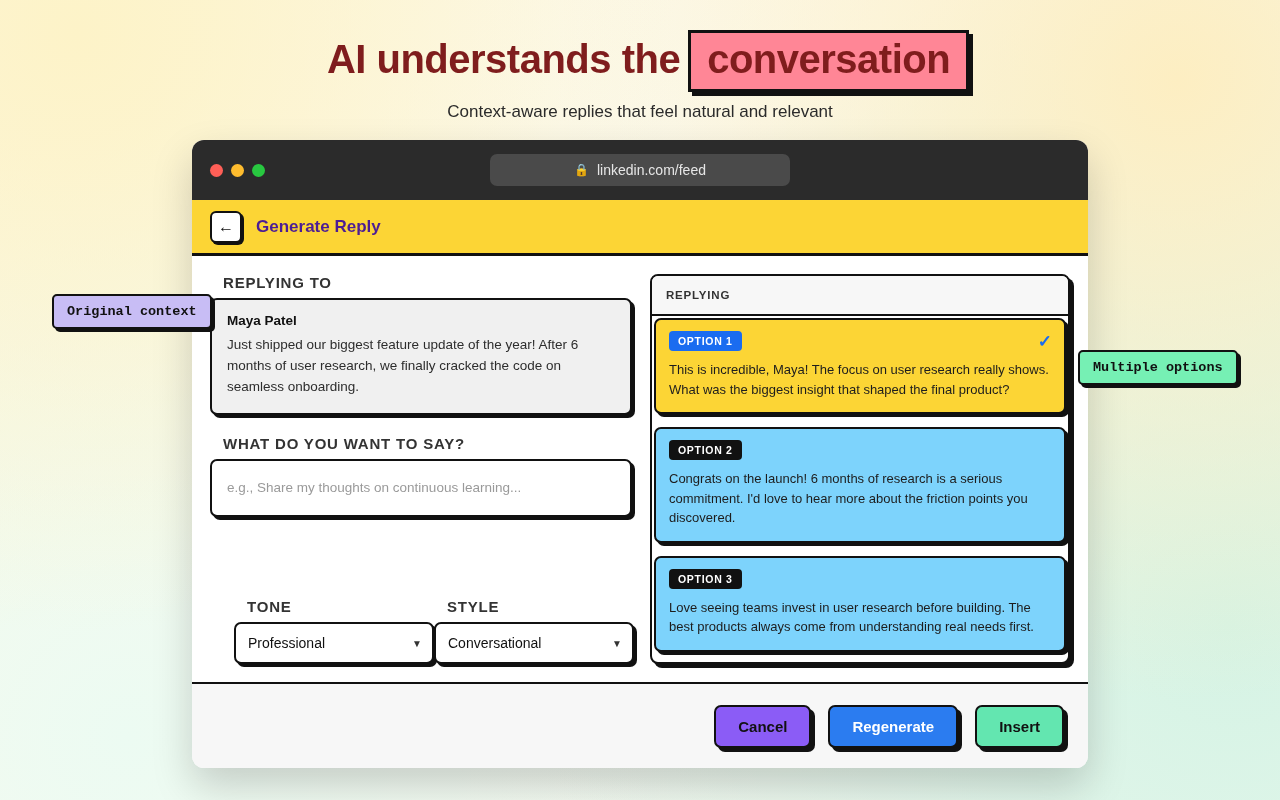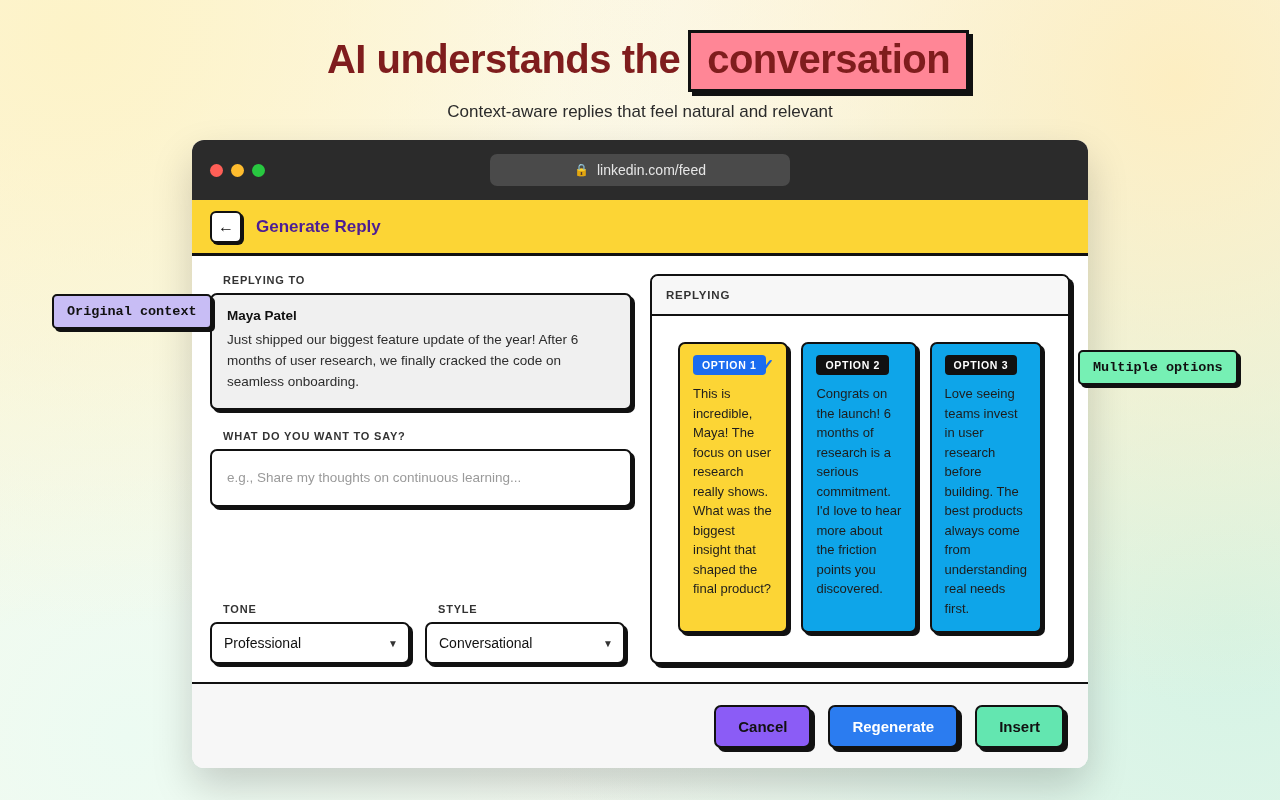--- a/index.html
+++ b/index.html
@@ -92,21 +92,21 @@
     display: flex;
     height: 426px;
     padding: 18px;
     gap: 18px;
     background: #fff;
   }
   .leftcol { width: 422px; display: flex; flex-direction: column; }
   .rightcol { flex: 1; }
 
   .fieldlabel {
-    font-size: 11px; font-weight: bold; letter-spacing: 0.8px;
+    font-size: 15px; font-weight: bold; letter-spacing: 0.8px;
     color: #333; margin-bottom: 7px; padding-left: 13px;
   }
   .context-card {
     background: #f0f0f0;
     border: 2.5px solid #111;
     border-radius: 7px;
     padding: 13px 15px 15px;
     box-shadow: 3px 3px 0 #111;
   }
   .context-name { font-size: 13.5px; font-weight: bold; color: #111; margin-bottom: 7px; }
@@ -117,21 +117,21 @@
     width: 422px; height: 58px;
     border: 2.5px solid #111; border-radius: 7px;
     background: #fff;
     padding: 16px 15px;
     font-size: 13.5px; color: #111;
     font-family: "Liberation Sans", sans-serif;
     box-shadow: 3px 3px 0 #111;
   }
   .say-input::placeholder { color: #9a9a9a; }
 
-  .selectrow { display: flex; gap: 15px; margin-top: auto; }
+  .selectrow { display: flex; margin-top: auto; margin-left: 24px; }
   .selectgroup { width: 200px; }
   .selectwrap { position: relative; }
   .selectwrap select {
     width: 200px; height: 42px;
     border: 2.5px solid #111; border-radius: 7px;
     background: #fff; color: #111;
     font-size: 14px; font-family: "Liberation Sans", sans-serif;
     padding: 0 30px 0 12px;
     appearance: none; -webkit-appearance: none;
     box-shadow: 3px 3px 0 #111;
@@ -151,24 +151,24 @@
     display: flex; flex-direction: column;
     overflow: hidden;
   }
   .preview-head {
     height: 40px; background: #f7f7f7;
     border-bottom: 2.5px solid #111;
     display: flex; align-items: center;
     padding-left: 14px;
     font-size: 11.5px; font-weight: bold; letter-spacing: 0.8px; color: #333;
   }
-  .options { padding: 26px; display: flex; flex-direction: row; gap: 13px; }
+  .options { padding: 2px; display: flex; flex-direction: column; gap: 13px; }
   .option {
     border: 2.5px solid #111; border-radius: 7px;
-    background: #0ea5e9; padding: 11px 13px 13px;
+    background: #7dd3fc; padding: 11px 13px 13px;
     box-shadow: 3px 3px 0 #111;
     position: relative;
     cursor: pointer;
   }
   .option.selected { background: #fcd535; }
   .badge {
     display: inline-block;
     background: #111; color: #fff;
     font-size: 10.5px; font-weight: bold; letter-spacing: 0.7px;
     padding: 4px 9px; border-radius: 4px;

